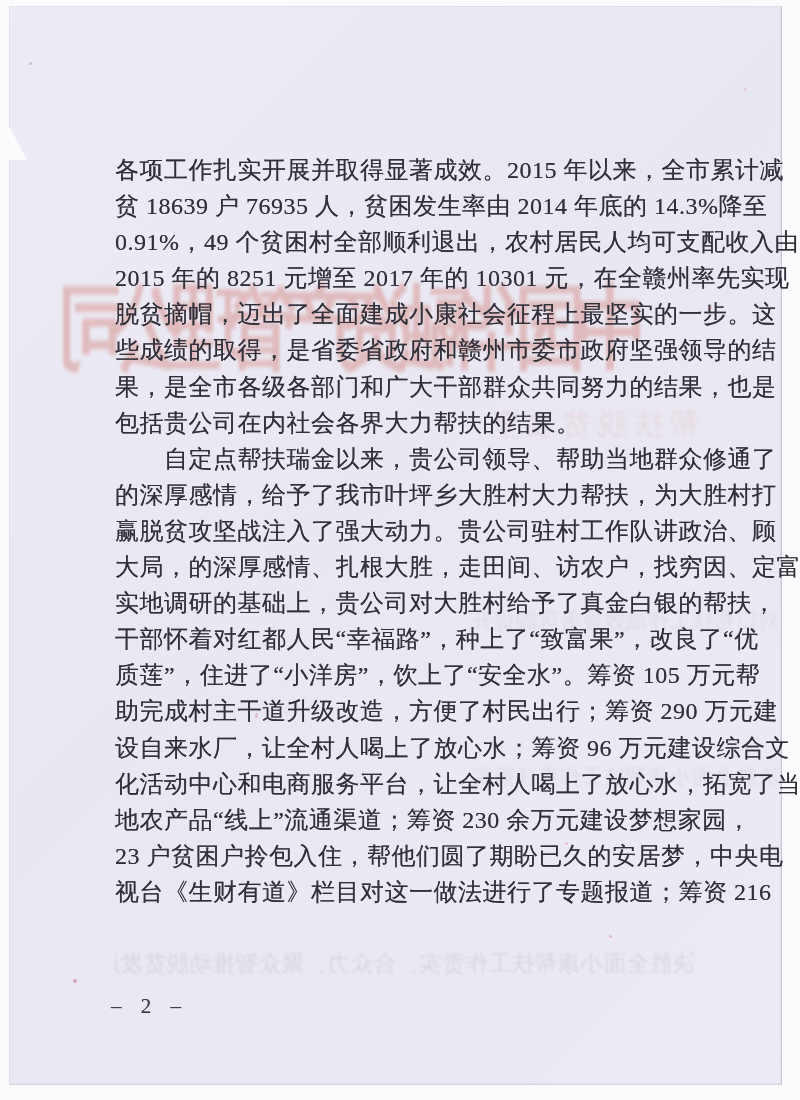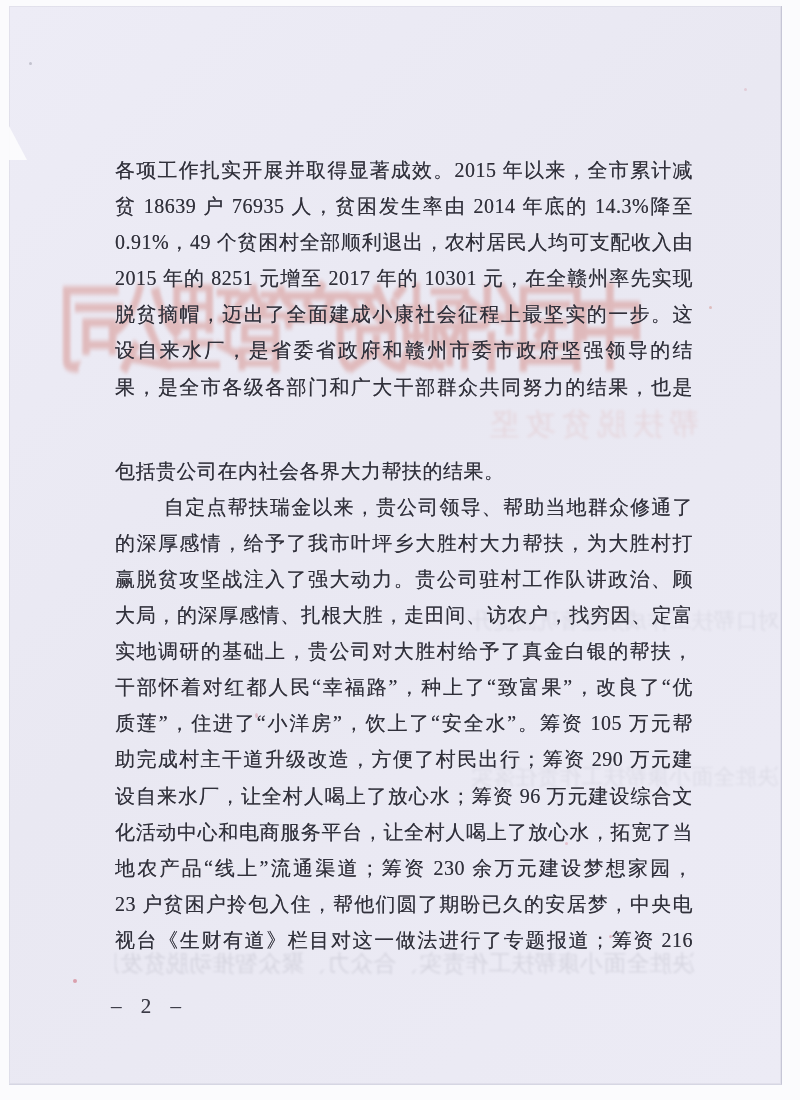--- a/index.html
+++ b/index.html
@@ -13,31 +13,31 @@
     background:linear-gradient(135deg,#edecf6 0%,#e9e8f2 45%,#ecebf5 100%);
     border-right:1px solid #c6c6d6;
     border-bottom:1px solid #d6d6e3;
     box-shadow:inset 0 0 0 1px rgba(175,175,195,.18);
   }
   
   .body-text{
     position:absolute;left:106px;top:146px;width:578px;
   }
   .line{
-    font-size:20px;line-height:36.1px;height:36.1px;
+    font-size:24px;line-height:36.1px;height:36.1px;
     color:#30303a;
     text-align:justify;
     text-align-last:justify;
     text-justify:inter-ideograph;
     letter-spacing:0.5px;
     white-space:nowrap;
     overflow:visible;
     text-shadow:0 0 .5px rgba(45,45,58,.65);
   }
-  .line.para-end{text-align-last:left;margin-top:48px;}
+  .line.para-end{text-align-last:left;}
   .line.indent{text-indent:49px;}
   
   .page-num{
     position:absolute;left:102px;top:988px;
     font-size:21px;color:#3b3b46;letter-spacing:7px;
     text-shadow:0 0 .5px rgba(45,45,58,.6);
   }
   
   .red-bleed{
     position:absolute;left:100px;top:252px;width:600px;height:140px;
@@ -95,21 +95,21 @@
   <div class="gray-bleed gb-a">对口帮扶工作成效显著巩固提升</div>
   <div class="gray-bleed gb-b">决胜全面小康帮扶工作责任落实</div>
   <div class="gray-bleed gb-c">决胜全面小康帮扶工作责实、合众力、聚众智推动脱贫发展</div>
 
   <div class="body-text">
     <div class="line">各项工作扎实开展并取得显著成效。2015 年以来，全市累计减</div>
     <div class="line">贫 18639 户 76935 人，贫困发生率由 2014 年底的 14.3%降至</div>
     <div class="line">0.91%，49 个贫困村全部顺利退出，农村居民人均可支配收入由</div>
     <div class="line">2015 年的 8251 元增至 2017 年的 10301 元，在全赣州率先实现</div>
     <div class="line">脱贫摘帽，迈出了全面建成小康社会征程上最坚实的一步。这</div>
-    <div class="line">设自来水厂，是省委省政府和赣州市委市政府坚强领导的结</div>
+    <div class="line">些成绩的取得，是省委省政府和赣州市委市政府坚强领导的结</div>
     <div class="line">果，是全市各级各部门和广大干部群众共同努力的结果，也是</div>
     <div class="line para-end">包括贵公司在内社会各界大力帮扶的结果。</div>
     <div class="line indent">自定点帮扶瑞金以来，贵公司领导、帮助当地群众修通了</div>
     <div class="line">的深厚感情，给予了我市叶坪乡大胜村大力帮扶，为大胜村打</div>
     <div class="line">赢脱贫攻坚战注入了强大动力。贵公司驻村工作队讲政治、顾</div>
     <div class="line">大局，的深厚感情、扎根大胜，走田间、访农户，找穷因、定富</div>
     <div class="line">实地调研的基础上，贵公司对大胜村给予了真金白银的帮扶，</div>
     <div class="line">干部怀着对红都人民“幸福路”，种上了“致富果”，改良了“优</div>
     <div class="line">质莲”，住进了“小洋房”，饮上了“安全水”。筹资 105 万元帮</div>
     <div class="line">助完成村主干道升级改造，方便了村民出行；筹资 290 万元建</div>

